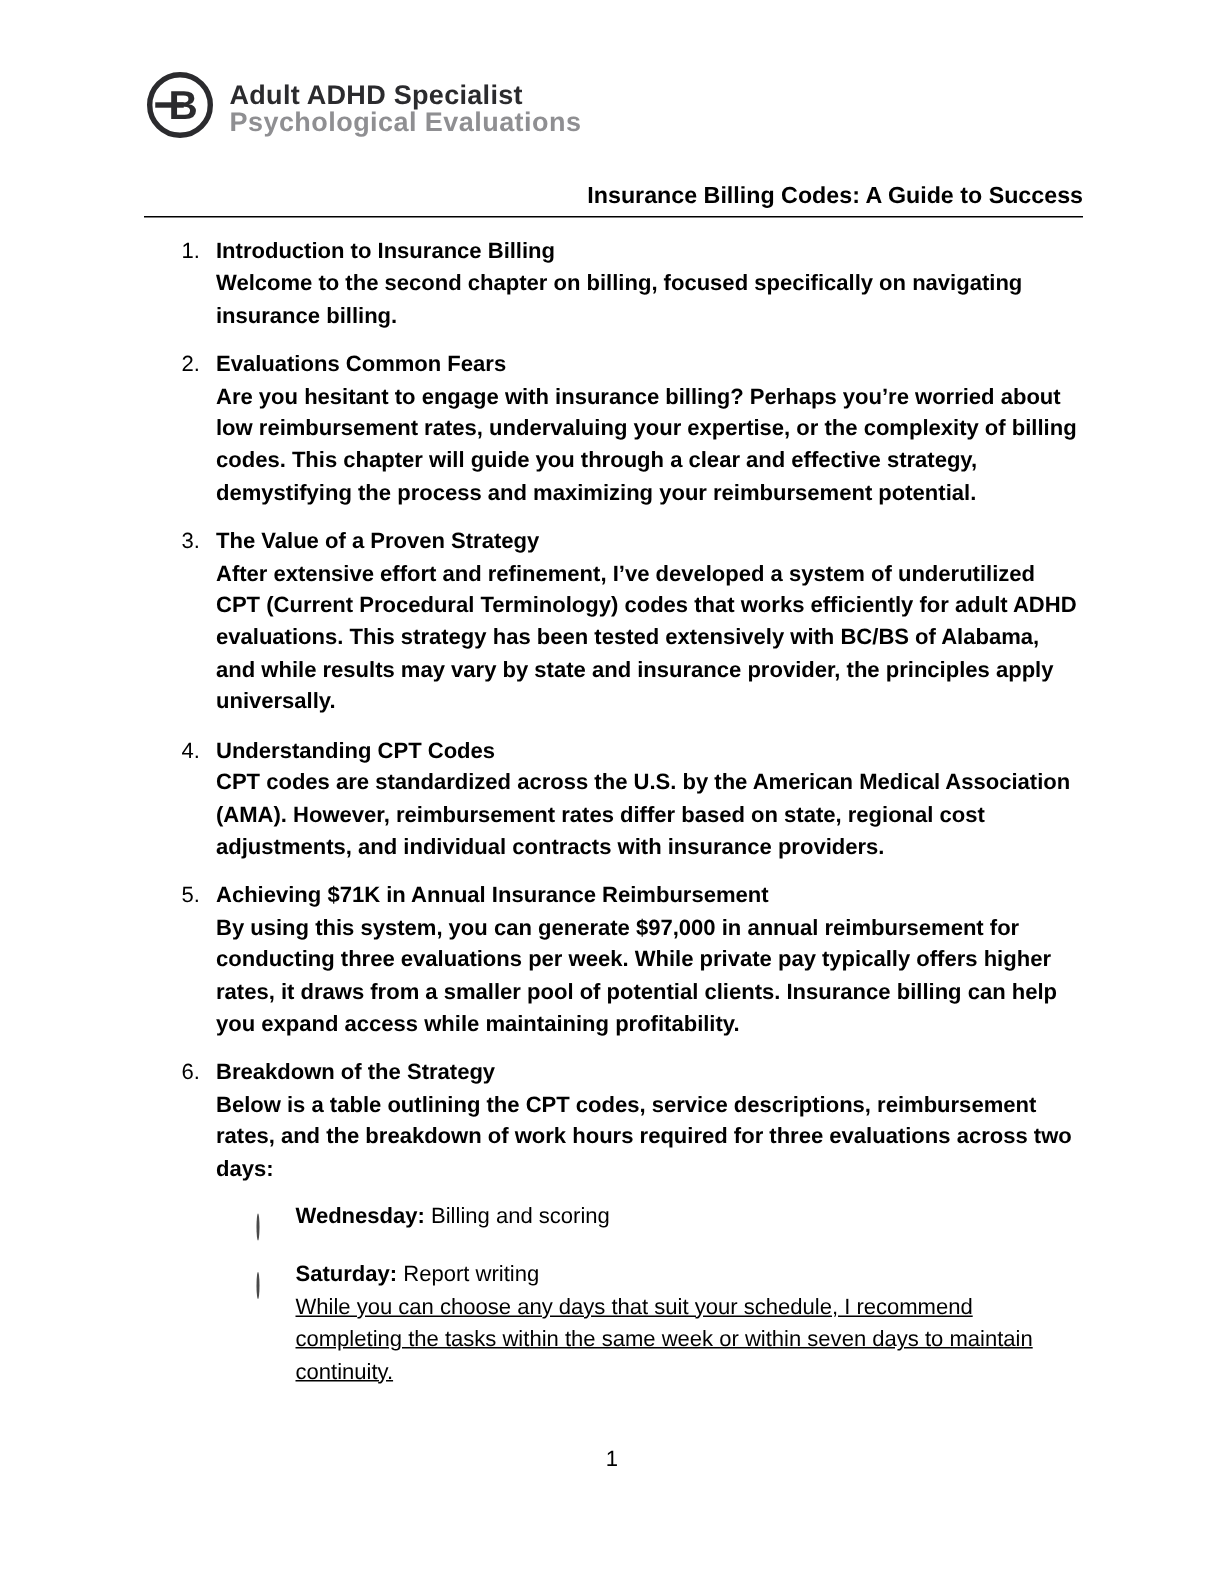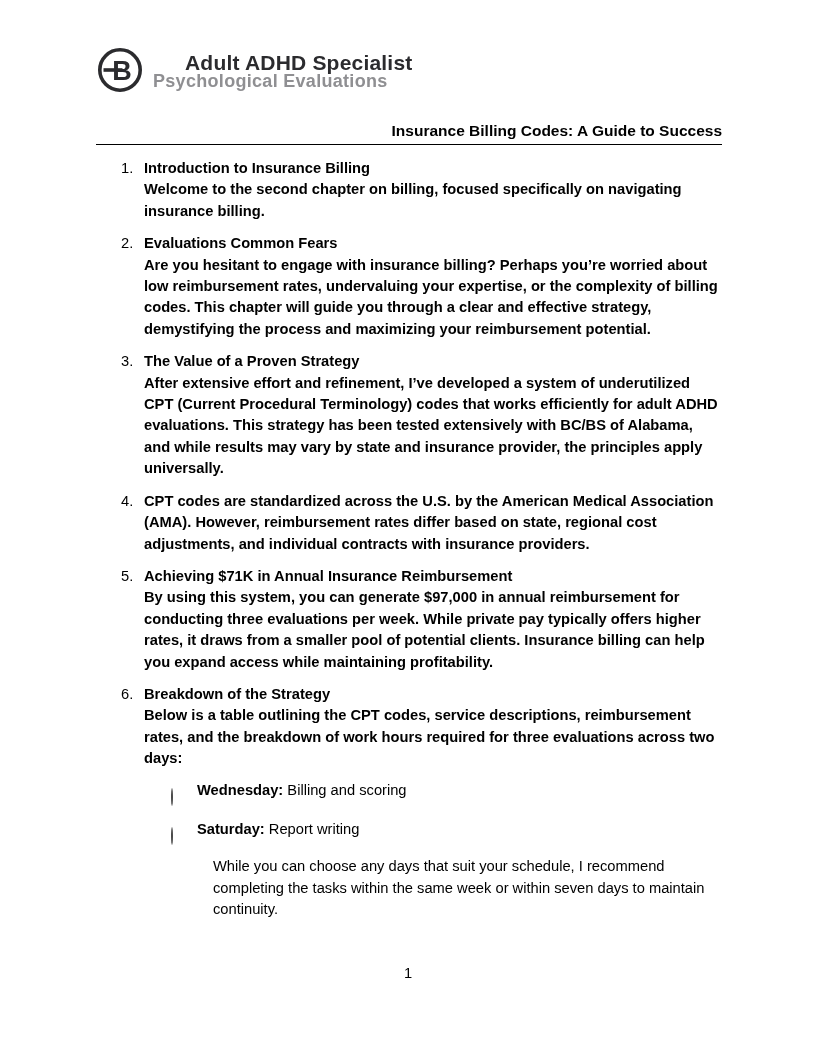--- a/index.html
+++ b/index.html
@@ -23,26 +23,25 @@
   
   .logo-row {
     display: flex;
     align-items: center;
     gap: 9px;
     margin-bottom: 27px;
   }
   .logo-mark { width: 48px; height: 48px; flex: none; }
   .logo-text { display: flex; flex-direction: column; }
   .logo-title {
-    font-size: 21px;
+    font-size: 18px;
     font-weight: 700;
     color: #2b2b2e;
     letter-spacing: 0.2px;
     line-height: 20px;
-    margin-left: 32px;
   }
   .logo-subtitle {
     font-size: 18px;
     color: #8f8f92;
     letter-spacing: 0.3px;
     line-height: 14px;
     margin-top: 1px;
     font-weight: bold;
   }
 
@@ -89,21 +88,21 @@
     padding-top: 7px;
   }
   .bullet-circle {
     width: 6px;
     height: 6px;
     border: 1.2px solid #4a4a4a;
     border-radius: 50%;
   }
   .sub-body { flex: 1; }
   .sub-label { font-weight: 700; }
-  .sub-note { margin: 16px; }
+  .sub-note { margin: 0; text-decoration: underline; }
 
   
   .page-number {
     position: absolute;
     left: 0;
     right: 0;
     top: 963px;
     text-align: center;
     font-size: 14.7px;
     line-height: 21px;
@@ -153,20 +152,21 @@
         <span class="item-num">3.</span>
         <div class="item-body">
           <div class="item-title">The Value of a Proven Strategy</div>
           <div class="item-text">After extensive effort and refinement, I’ve developed a system of underutilized CPT (Current Procedural Terminology) codes that works efficiently for adult ADHD evaluations. This strategy has been tested extensively with BC/BS of Alabama, and while results may vary by state and insurance provider, the principles apply universally.</div>
         </div>
       </div>
 
       <div class="item">
         <span class="item-num">4.</span>
         <div class="item-body">
+          <div class="item-title">Understanding CPT Codes</div>
           <div class="item-text">CPT codes are standardized across the U.S. by the American Medical Association (AMA). However, reimbursement rates differ based on state, regional cost adjustments, and individual contracts with insurance providers.</div>
         </div>
       </div>
 
       <div class="item">
         <span class="item-num">5.</span>
         <div class="item-body">
           <div class="item-title">Achieving $71K in Annual Insurance Reimbursement</div>
           <div class="item-text">By using this system, you can generate $97,000 in annual reimbursement for conducting three evaluations per week. While private pay typically offers higher rates, it draws from a smaller pool of potential clients. Insurance billing can help you expand access while maintaining profitability.</div>
         </div>

